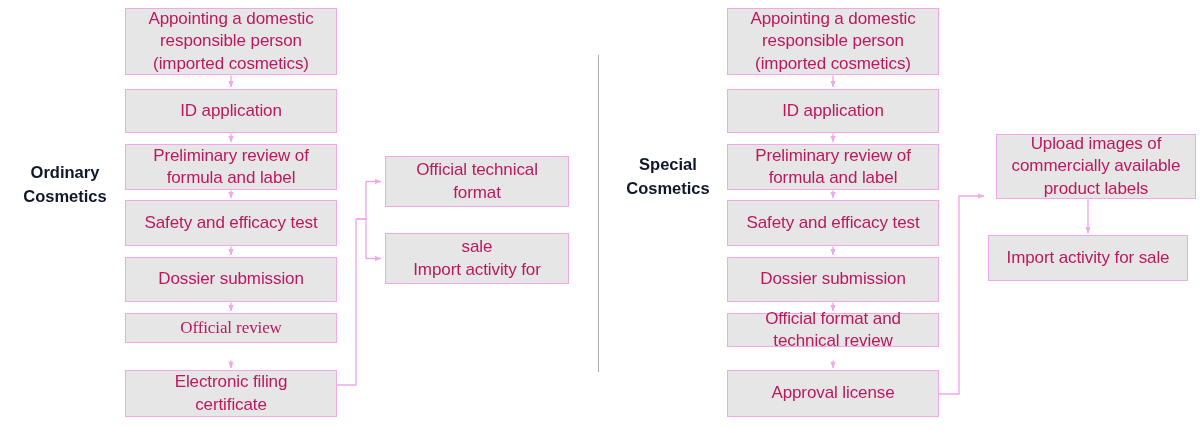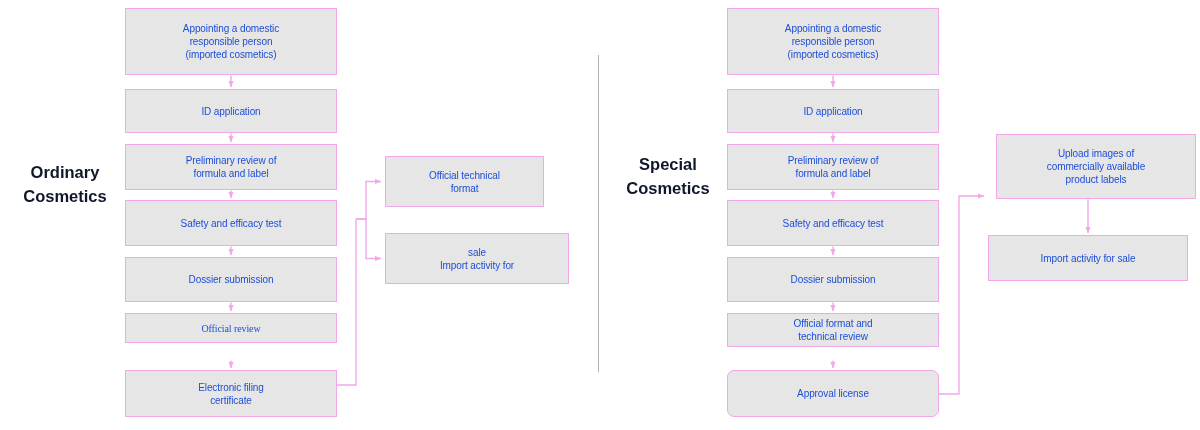--- a/index.html
+++ b/index.html
@@ -19,22 +19,22 @@
   }
   .node {
     position: absolute;
     box-sizing: border-box;
     background: #e6e6e6;
     border: 1.3px solid #f2a8e8;
     display: flex;
     align-items: center;
     justify-content: center;
     text-align: center;
-    color: #1d4ed8;
-    font-size: 10px;
+    color: #be185d;
+    font-size: 17px;
     line-height: 1.30;
     padding: 2px 5px;
     letter-spacing: -0.1px;
   }
   .node span {
     display: block;
     width: 100%;
   }
   .group-label {
     position: absolute;
@@ -149,21 +149,21 @@
         <div style="width: 100%;">
           <span>Official review</span>
         </div>
       </div>
       <div class="node" style="left: 125px; top: 370px; width: 212px; height: 47px;">
         <div style="width: 100%;">
           <span>Electronic filing</span>
           <span>certificate</span>
         </div>
       </div>
-      <div class="node" style="left: 385px; top: 156px; width: 159px; height: 51px;">
+      <div class="node" style="left: 385px; top: 156px; width: 184px; height: 51px;">
         <div style="width: 100%;">
           <span>Official technical</span>
           <span>format</span>
         </div>
       </div>
       <div class="node" style="left: 385px; top: 233px; width: 184px; height: 51px;">
         <div style="width: 100%;">
           <span>sale</span>
           <span>Import activity for</span>
         </div>
@@ -195,21 +195,21 @@
         <div style="width: 100%;">
           <span>Dossier submission</span>
         </div>
       </div>
       <div class="node" style="left: 727px; top: 313px; width: 212px; height: 34px;">
         <div style="width: 100%;">
           <span>Official format and</span>
           <span>technical review</span>
         </div>
       </div>
-      <div class="node" style="left: 727px; top: 370px; width: 212px; height: 47px; border-radius: 7px;">
+      <div class="node" style="left: 727px; top: 370px; width: 212px; height: 47px;">
         <div style="width: 100%;">
           <span>Approval license</span>
         </div>
       </div>
       <div class="node" style="left: 988px; top: 134px; width: 200px; height: 65px; margin-left: 8px;">
         <div style="width: 100%;">
           <span>Upload images of</span>
           <span>commercially available</span>
           <span>product labels</span>
         </div>

